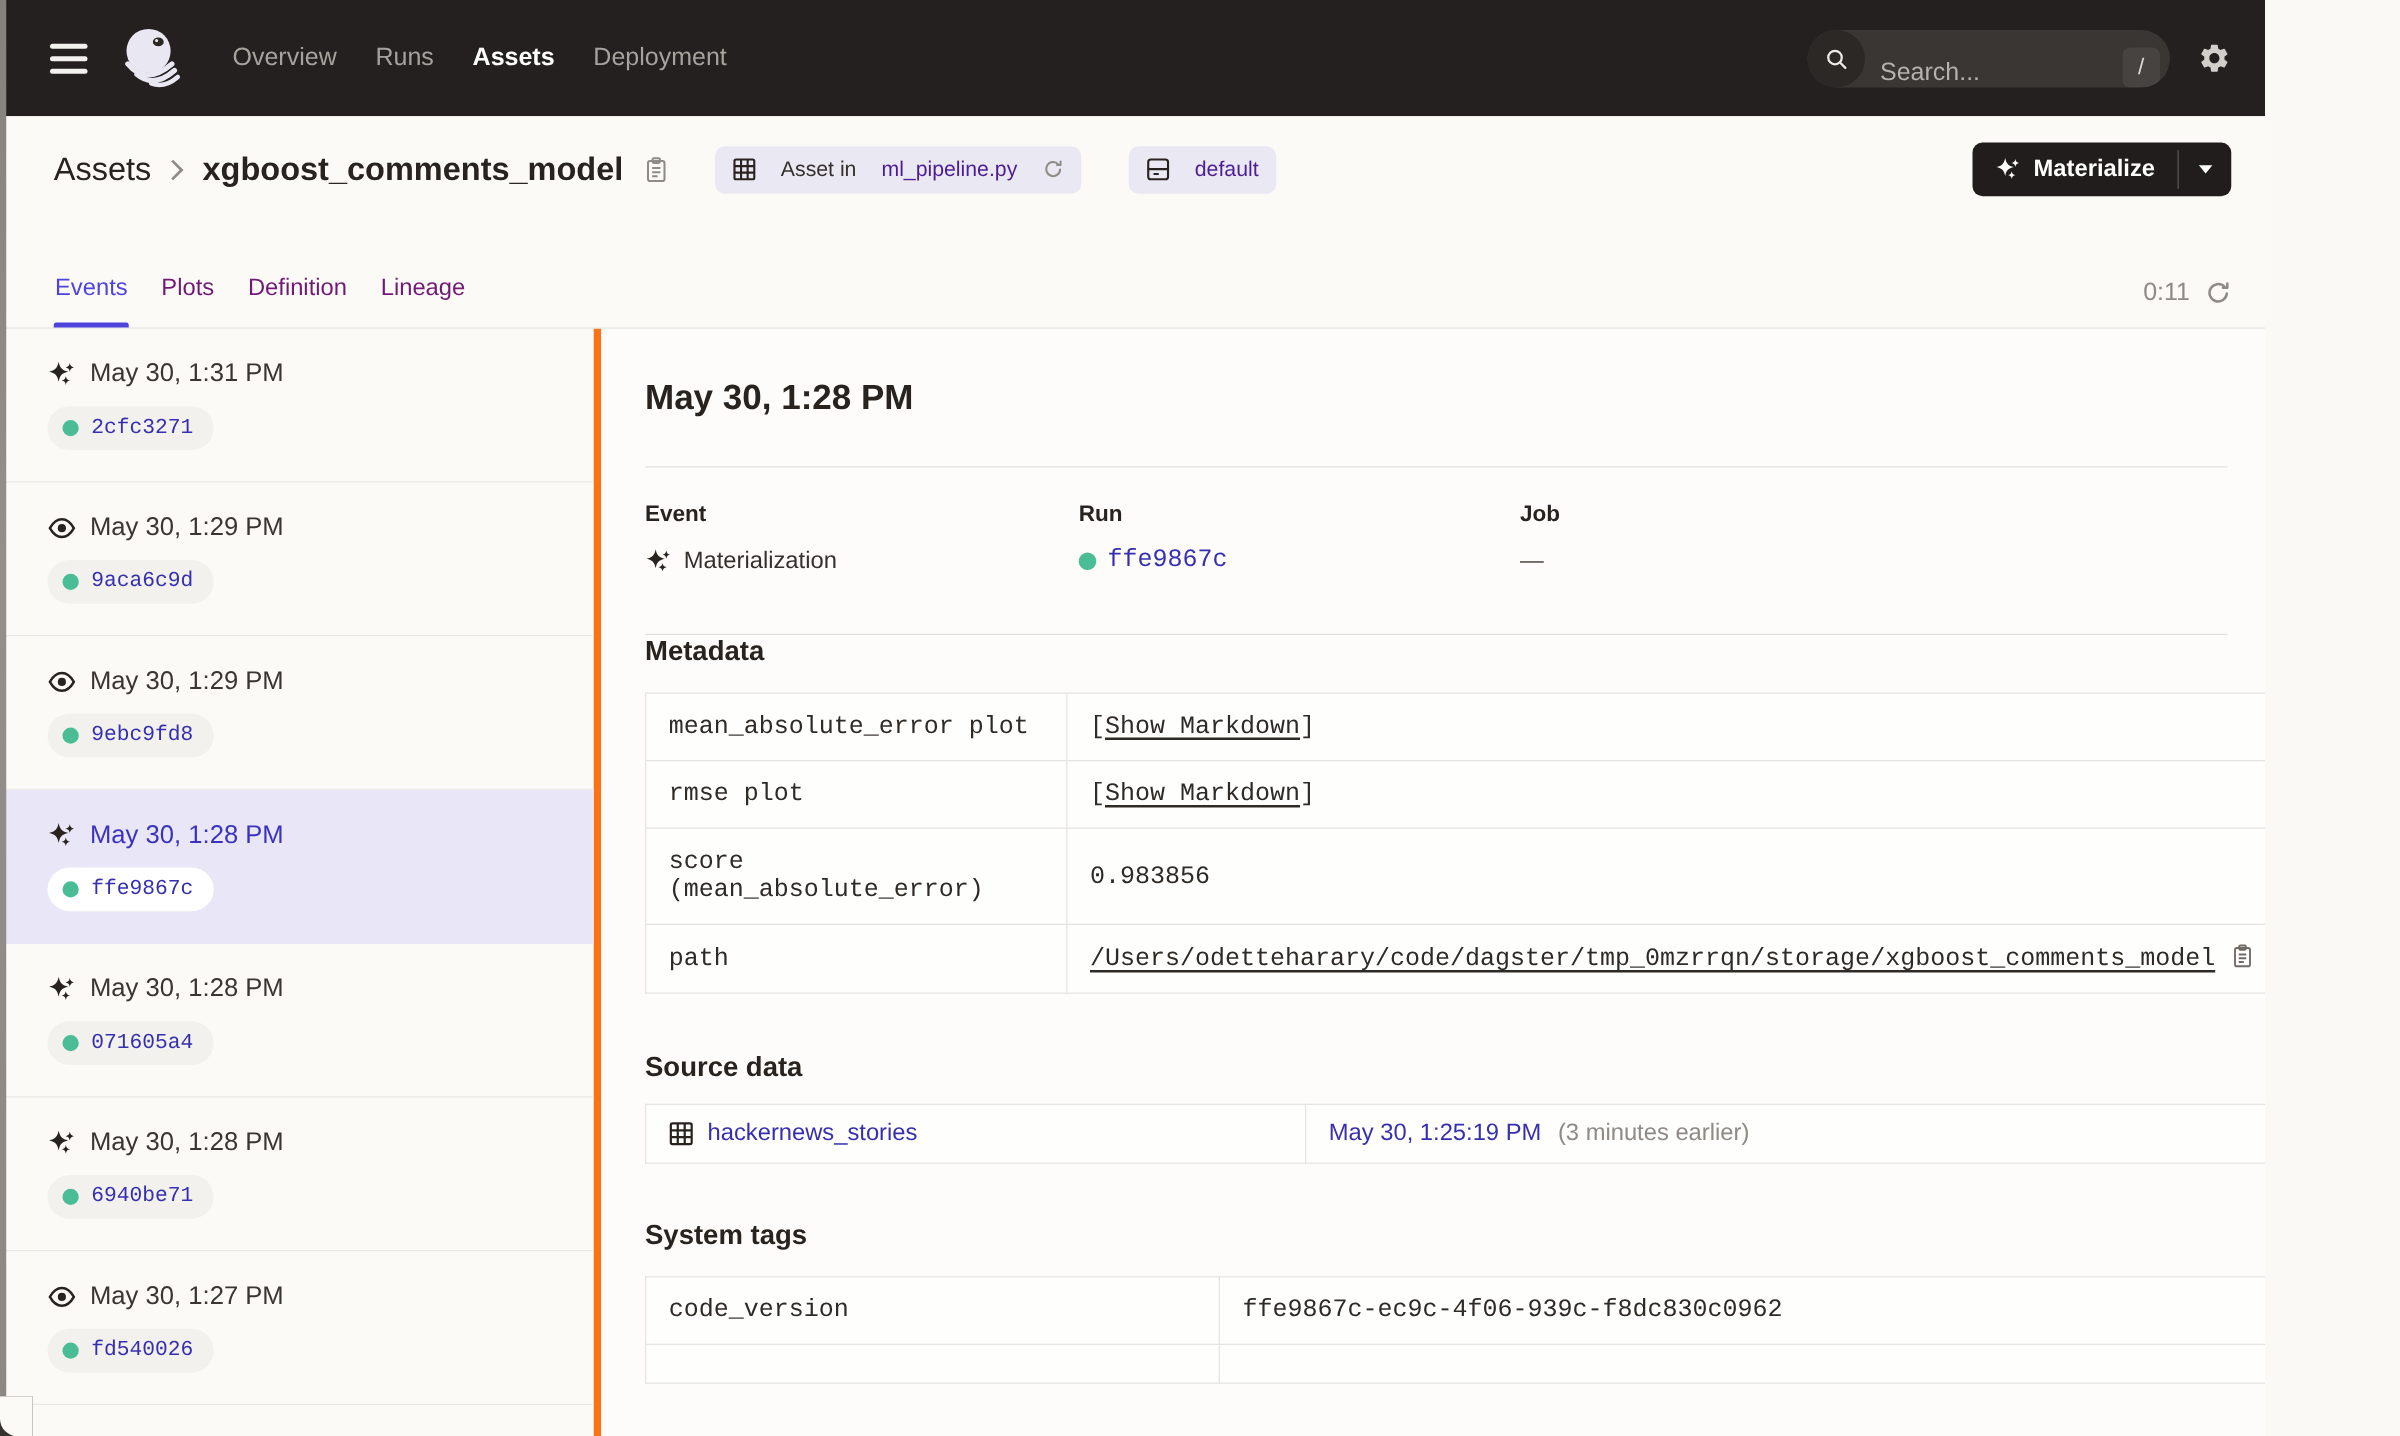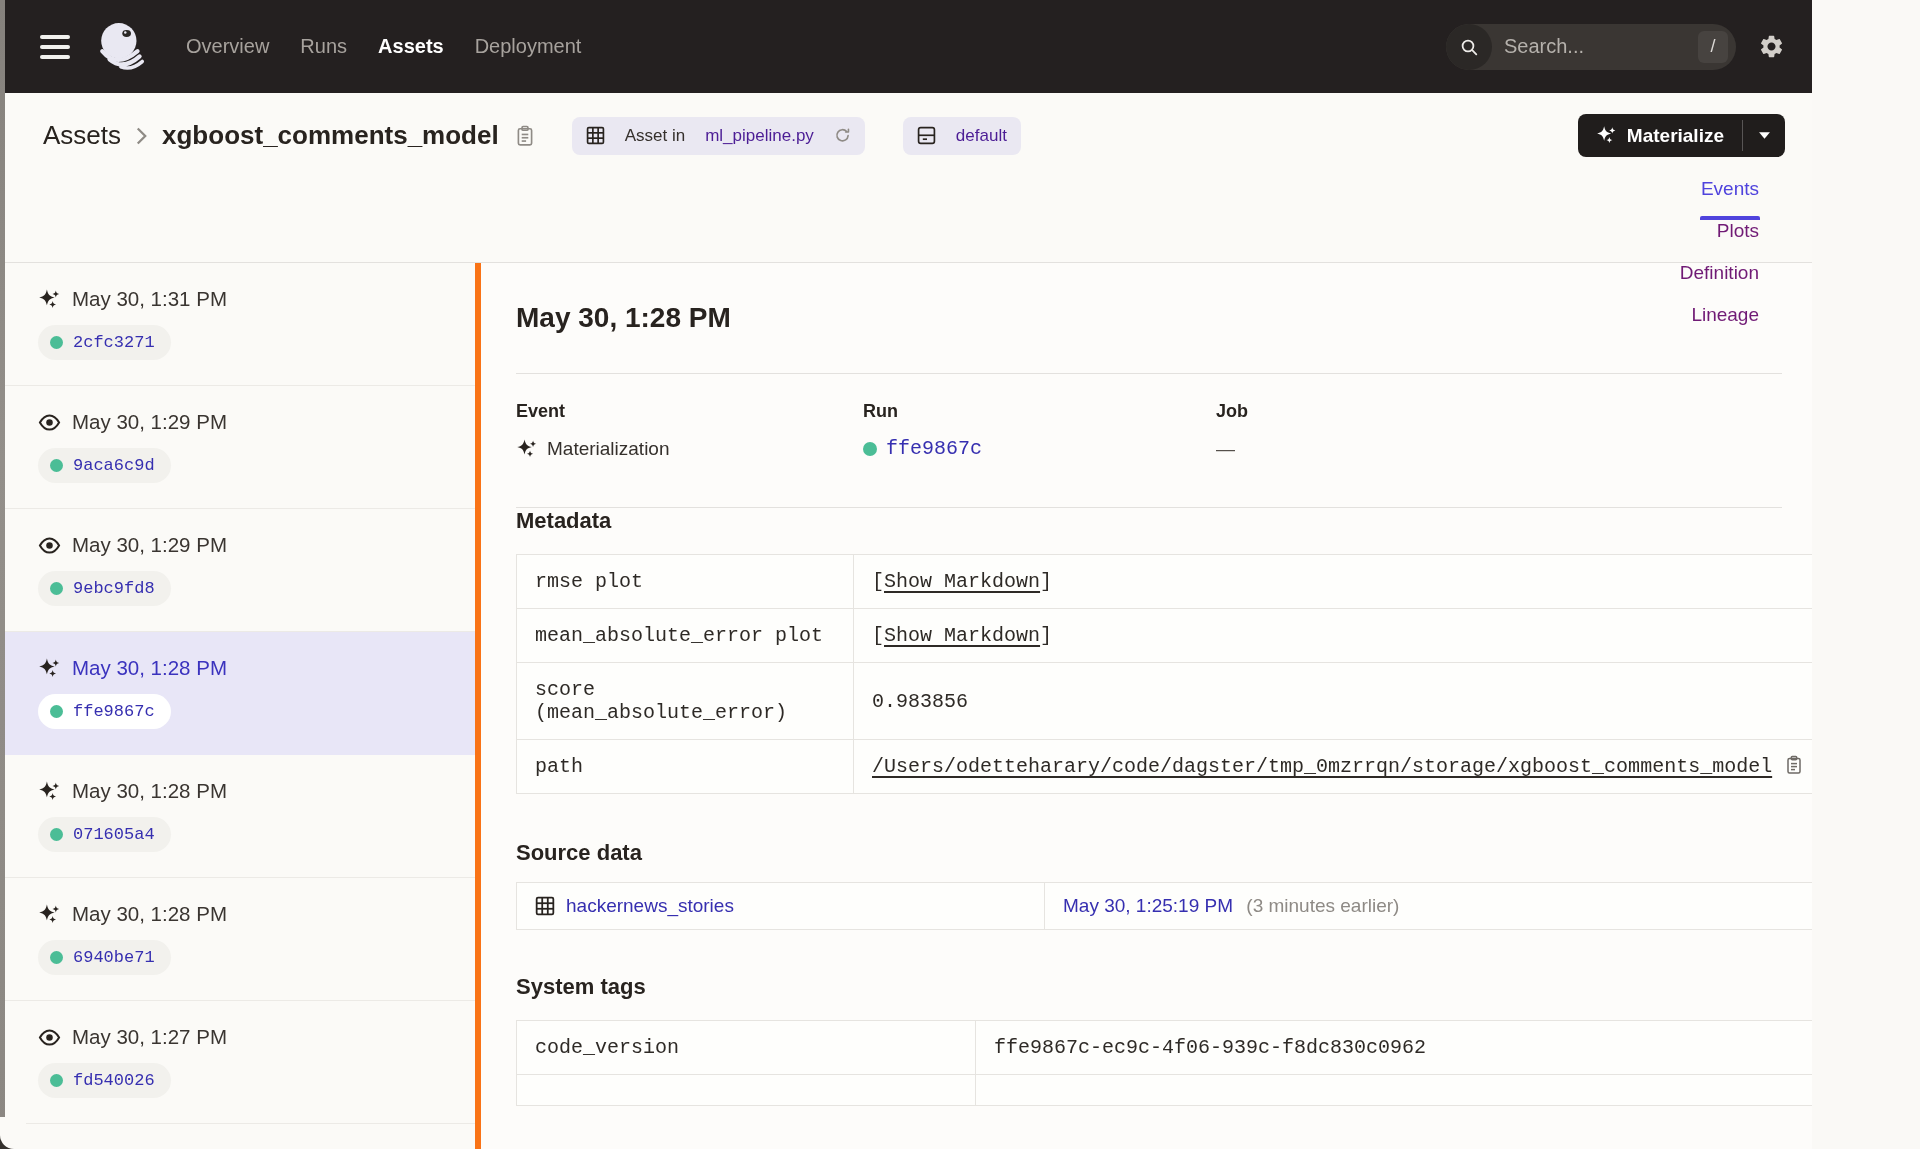--- a/index.html
+++ b/index.html
@@ -16,21 +16,21 @@
 
   
   .topnav { height:93px; background:#242020; display:flex; align-items:center; padding:0 27px 0 40px; }
   .hamburger { width:30px; display:flex; flex-direction:column; gap:6px; cursor:pointer; }
   .hamburger span { display:block; height:4px; border-radius:2px; background:#F2F1EE; }
   .logo { width:54px; height:54px; margin-left:26px; }
   .nav-links { display:flex; gap:31px; margin-left:36px; }
   .nav-link { font-size:20px; color:#A7A29D; cursor:pointer; text-decoration:none; }
   .nav-link.active { color:#FFFFFF; font-weight:700; }
   .nav-spacer { flex:1; }
-  .searchbox { width:290px; height:46px; background:#3A3633; border-radius:23px; display:flex; align-items:center; overflow:hidden; }
+  .searchbox { width:290px; height:46px; background:#3A3633; border-radius:23px; display:flex; align-items:flex-end; overflow:hidden; }
   .search-circle { width:46px; height:46px; border-radius:50%; background:#2B2826; display:flex; align-items:center; justify-content:center; color:#EDEBE8; flex:none; }
   .searchbox input { flex:1; background:transparent; border:none; outline:none; font-size:20px; color:#EDEBE8;
     font-family:"Liberation Sans", sans-serif; padding:0 8px 0 12px; min-width:0; }
   .searchbox input::placeholder { color:#B5B1AC; }
   .slash-badge { width:30px; height:32px; background:#474340; border-radius:6px; color:#DCD9D6; font-size:18px;
     display:flex; align-items:center; justify-content:center; margin-right:8px; flex:none; }
   .gear { width:27px; height:27px; color:#D2CEC9; margin-left:22px; cursor:pointer; }
 
   
   .header-row { height:85px; display:flex; align-items:center; padding:0 27px 0 43px; background:#FBFAF7; }
@@ -47,21 +47,21 @@
   .hdr-spacer { flex:1; }
   .materialize-btn { display:flex; align-items:stretch; height:43px; background:#201D1C; border-radius:8px; overflow:hidden; cursor:pointer; }
   .mat-main { display:flex; align-items:center; gap:10px; padding:0 18px; color:#FFFFFF; font-size:19px; font-weight:600; }
   .mat-main .micon { width:21px; height:21px; color:#FFFFFF; }
   .mat-divider { width:1px; background:rgba(255,255,255,0.25); margin:6px 0; }
   .mat-caret { width:42px; display:flex; align-items:center; justify-content:center; color:#FFFFFF; }
   .mat-caret svg { width:13px; height:9px; }
 
   
   .tabs-row { height:85px; display:flex; align-items:flex-end; padding:0 27px 0 43px; background:#FBFAF7;
-    border-bottom:1px solid #E3E1DE;flex-direction:column; }
+    border-bottom:1px solid #E3E1DE; }
   .tab { position:relative; font-size:19px; font-weight:500; color:#701a75; padding:0 1px 20px; margin-right:25px; cursor:pointer; }
   .tab.active { color:#4F43DD; }
   .tab.active::after { content:""; position:absolute; left:0; right:0; bottom:0; height:4px; background:#4F43DD; border-radius:2px 2px 0 0; }
   .tabs-spacer { flex:1; }
   .view-timer { display:flex; align-items:center; gap:12px; color:#8E8A85; font-size:20px; padding-bottom:16px; }
   .view-timer .t-refresh { width:21px; height:21px; cursor:pointer; }
 
   
   .content { display:flex; height:886px; }
   .event-list { width:481px; flex:none; background:#FBFAF7; border-right:6px solid #f97316; overflow:hidden; }
@@ -381,28 +381,28 @@
 
       <h2 class="h-meta">Metadata</h2>
       <table class="dtable" id="metadata-table">
         <colgroup>
             <col class="c1">
             <col class="c2">
             <col class="c3">
           </colgroup>
         <tbody>
             <tr>
-    <td class="mono">rmse plot</td>
+    <td class="mono">mean_absolute_error plot</td>
     <td class="mono">
       <span>[</span><a class="md-link">Show Markdown</a><span>]</span><span></span><a class="path-link"></a>
     </td>
     <td></td>
   </tr>
             <tr>
-    <td class="mono">mean_absolute_error plot</td>
+    <td class="mono">rmse plot</td>
     <td class="mono">
       <span>[</span><a class="md-link">Show Markdown</a><span>]</span><span></span><a class="path-link"></a>
     </td>
     <td></td>
   </tr>
             <tr>
     <td class="mono">score (mean_absolute_error)</td>
     <td class="mono">
       <span></span><a class="md-link"></a><span></span><span>0.983856</span><a class="path-link"></a>
     </td>

